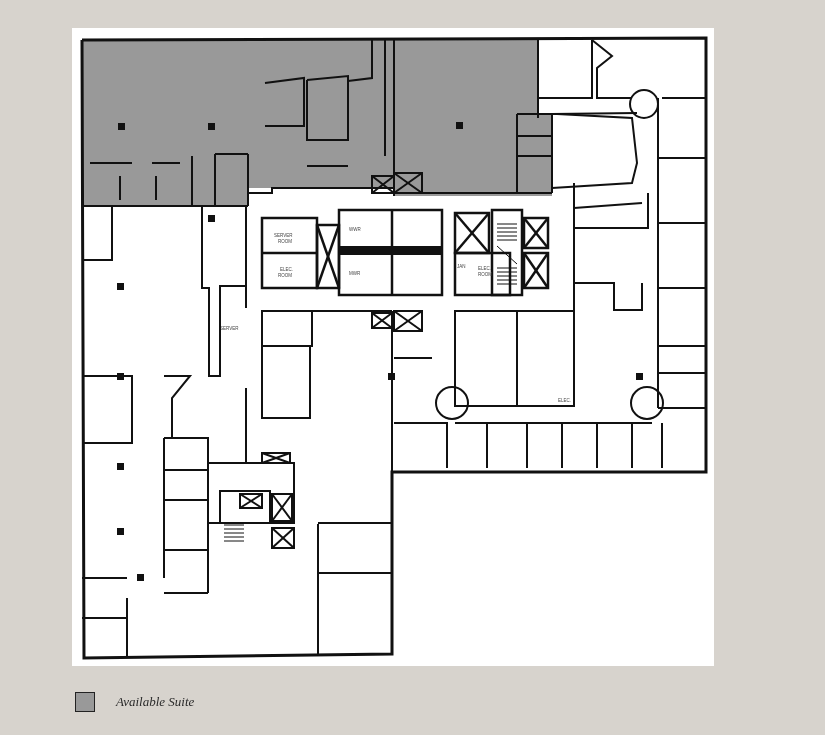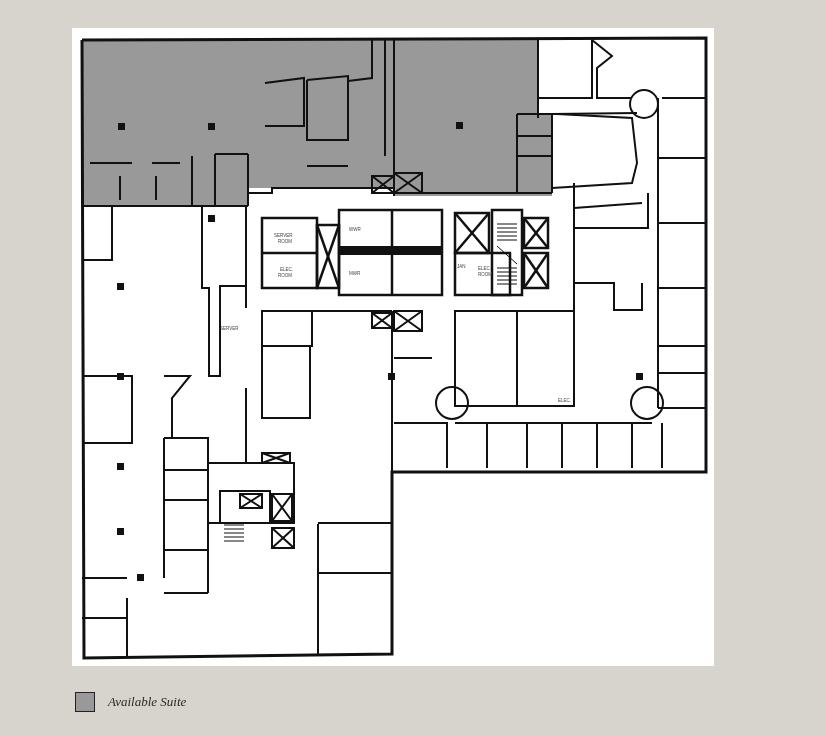--- a/index.html
+++ b/index.html
@@ -23,21 +23,21 @@
     height: 24px;
     display: flex; align-items: center;
   }
   .legend-swatch {
     width: 20px; height: 20px;
     box-sizing: border-box;
     border: 1.5px solid #222;
     background: #999999;
   }
   .legend-label {
-    margin-left: 13px;
+    margin-left: 21px;
     font-family: "Liberation Serif", "DejaVu Serif", serif;
     font-style: italic;
     font-size: 13px;
     color: #2a2a2a;
   }
   .lbl { font-family: "Liberation Sans", sans-serif; font-size: 4.5px; fill: #444; }
 </style>
 </head>
 <body>
 

